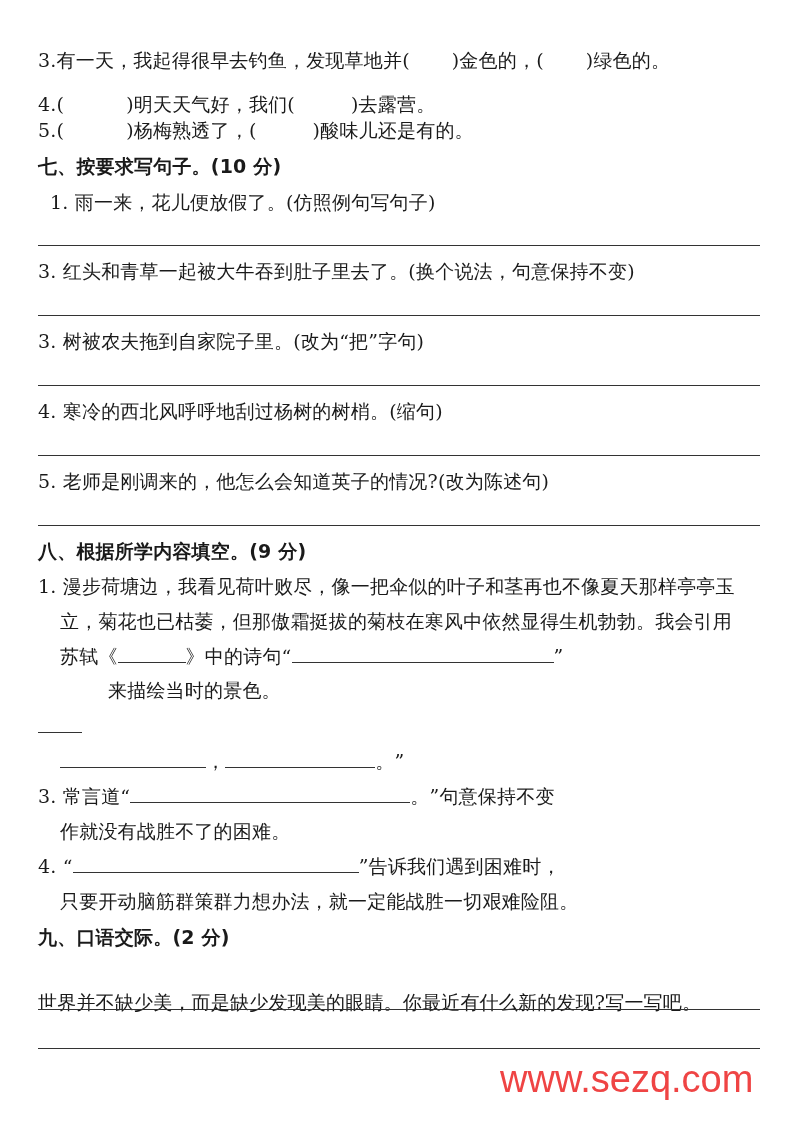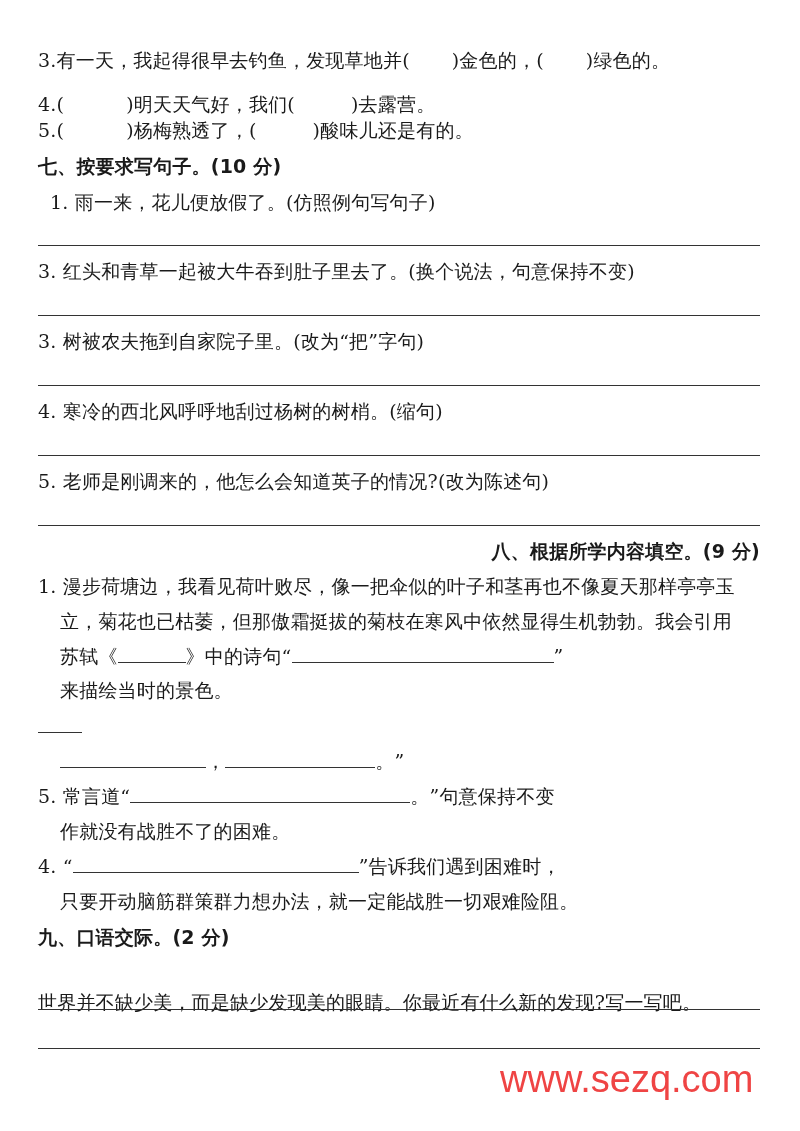--- a/index.html
+++ b/index.html
@@ -53,38 +53,38 @@
 
 <div class="row" style="top:329px;">3. 树被农夫拖到自家院子里。(改为“把”字句)</div>
 <div class="rule" style="top:385px;"></div>
 
 <div class="row" style="top:399px;">4. 寒冷的西北风呼呼地刮过杨树的树梢。(缩句)</div>
 <div class="rule" style="top:455px;"></div>
 
 <div class="row" style="top:469px;">5. 老师是刚调来的，他怎么会知道英子的情况?(改为陈述句)</div>
 <div class="rule" style="top:525px;"></div>
 
-<div class="row heading" style="top:539px;text-align:right;">八、根据所学内容填空。(9 分)</div>
+<div class="row heading" style="top:539px;">八、根据所学内容填空。(9 分)</div>
 
 <div class="row" style="top:574px;">1. 漫步荷塘边，我看见荷叶败尽，像一把伞似的叶子和茎再也不像夏天那样亭亭玉</div>
 <div class="row indent" style="top:609px;">立，菊花也已枯萎，但那傲霜挺拔的菊枝在寒风中依然显得生机勃勃。我会引用</div>
 <div class="row indent" style="top:644px;">
   <span>苏轼《</span><span class="blank" style="width:68px;"></span><span>》中的诗句“</span><span class="blank" style="width:262px;"></span><span>”</span>
 </div>
-<div class="row indent" style="top:678px;">来描绘当时的景色。</div>
+<div class="row indent" style="top:678px;margin-left:48px;">来描绘当时的景色。</div>
 
 <div class="row" style="top:714px;">
   <span class="blank" style="width:44px;"></span>
 </div>
 <div class="row indent" style="top:749px;">
   <span class="blank" style="width:146px;"></span><span>，</span><span class="blank" style="width:150px;"></span><span>。”</span>
 </div>
 
 <div class="row" style="top:784px;">
-  <span>5. 常言道“</span><span class="blank" style="width:280px;"></span><span>。”句意保持不变</span>
+  <span>3. 常言道“</span><span class="blank" style="width:280px;"></span><span>。”句意保持不变</span>
 </div>
 <div class="row indent" style="top:819px;">作就没有战胜不了的困难。</div>
 
 <div class="row" style="top:854px;">
   <span>4. “</span><span class="blank" style="width:286px;"></span><span>”告诉我们遇到困难时，</span>
 </div>
 <div class="row indent" style="top:889px;">只要开动脑筋群策群力想办法，就一定能战胜一切艰难险阻。</div>
 
 <div class="row heading" style="top:925px;">九、口语交际。(2 分)</div>
 <div class="row" style="top:961px;margin-top:29px;">世界并不缺少美，而是缺少发现美的眼睛。你最近有什么新的发现?写一写吧。</div>

